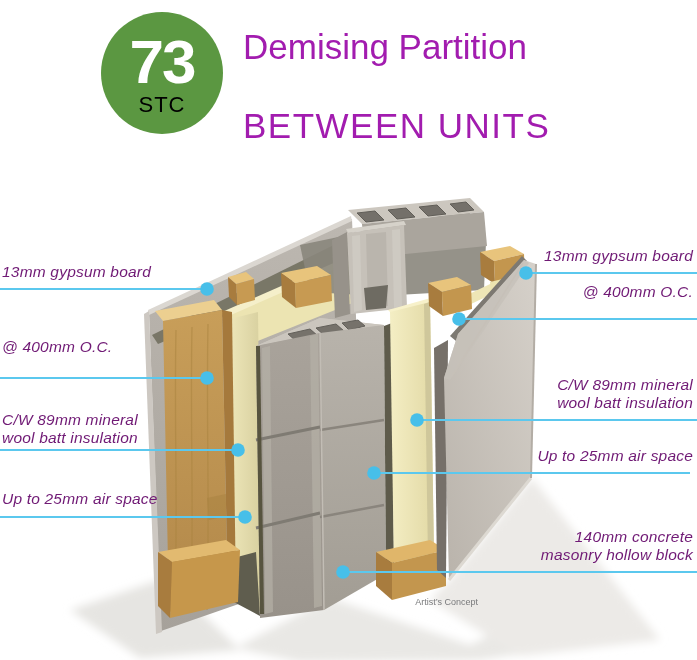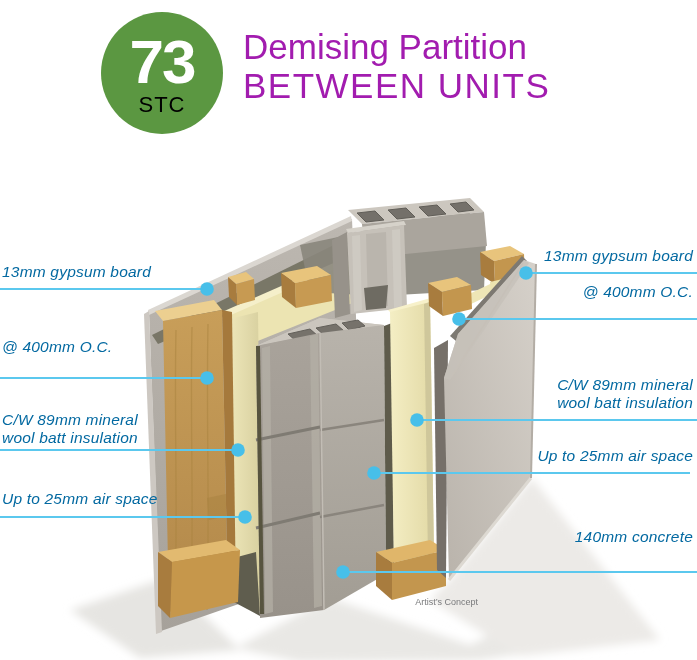--- a/index.html
+++ b/index.html
@@ -11,25 +11,25 @@
 
   
   .badge {
     position:absolute; left:101px; top:12px; width:122px; height:122px;
     border-radius:50%; background:#5b9741; color:#ffffff;
     display:flex; flex-direction:column; align-items:center; justify-content:center;
   }
   .badge .num { font-size:62px; font-weight:bold; letter-spacing:-2px; line-height:1; }
   .badge .unit { font-size:22px; color:#000000; letter-spacing:1px; margin-top:1px; line-height:1; }
   .title { position:absolute; left:243px; top:27px; color:#a21caf; font-size:35px; line-height:39px; white-space:nowrap; }
-  .title .l2 { letter-spacing:1.5px; }
+  .title .l2 { letter-spacing:1.5px;margin-top:40px; }
 
   
   .co-label { position:absolute; font-style:italic; font-size:15.5px; line-height:18px;
-              color:#0369a1; letter-spacing:.2px; white-space:nowrap; }
+              color:#701a75; letter-spacing:.2px; white-space:nowrap; }
   .co-label span { display:block; }
   .co-left  { left:2px;  text-align:left; }
   .co-right { right:4px; text-align:right; }
   .l1 { top:263px; } .l2 { top:338px; } .l3 { top:411px; } .l4 { top:490px; }
   .r1 { top:247px; } .r2 { top:283px; } .r3 { top:376px; } .r4 { top:447px; } .r5 { top:528px; }
 
   .footnote { position:absolute; left:368px; top:597px; width:110px; text-align:right;
               font-size:9px; color:#797a7c; }
 </style>
 </head>
@@ -257,16 +257,17 @@
   </div>
   <div class="co-label co-right r3">
     <span>C/W 89mm mineral</span>
     <span>wool batt insulation</span>
   </div>
   <div class="co-label co-right r4">
     <span>Up to 25mm air space</span>
   </div>
   <div class="co-label co-right r5">
     <span>140mm concrete</span>
+    <span>masonry hollow block</span>
   </div>
 
   <div class="footnote">Artist’s Concept</div>
 </div>
 
 </body></html>

